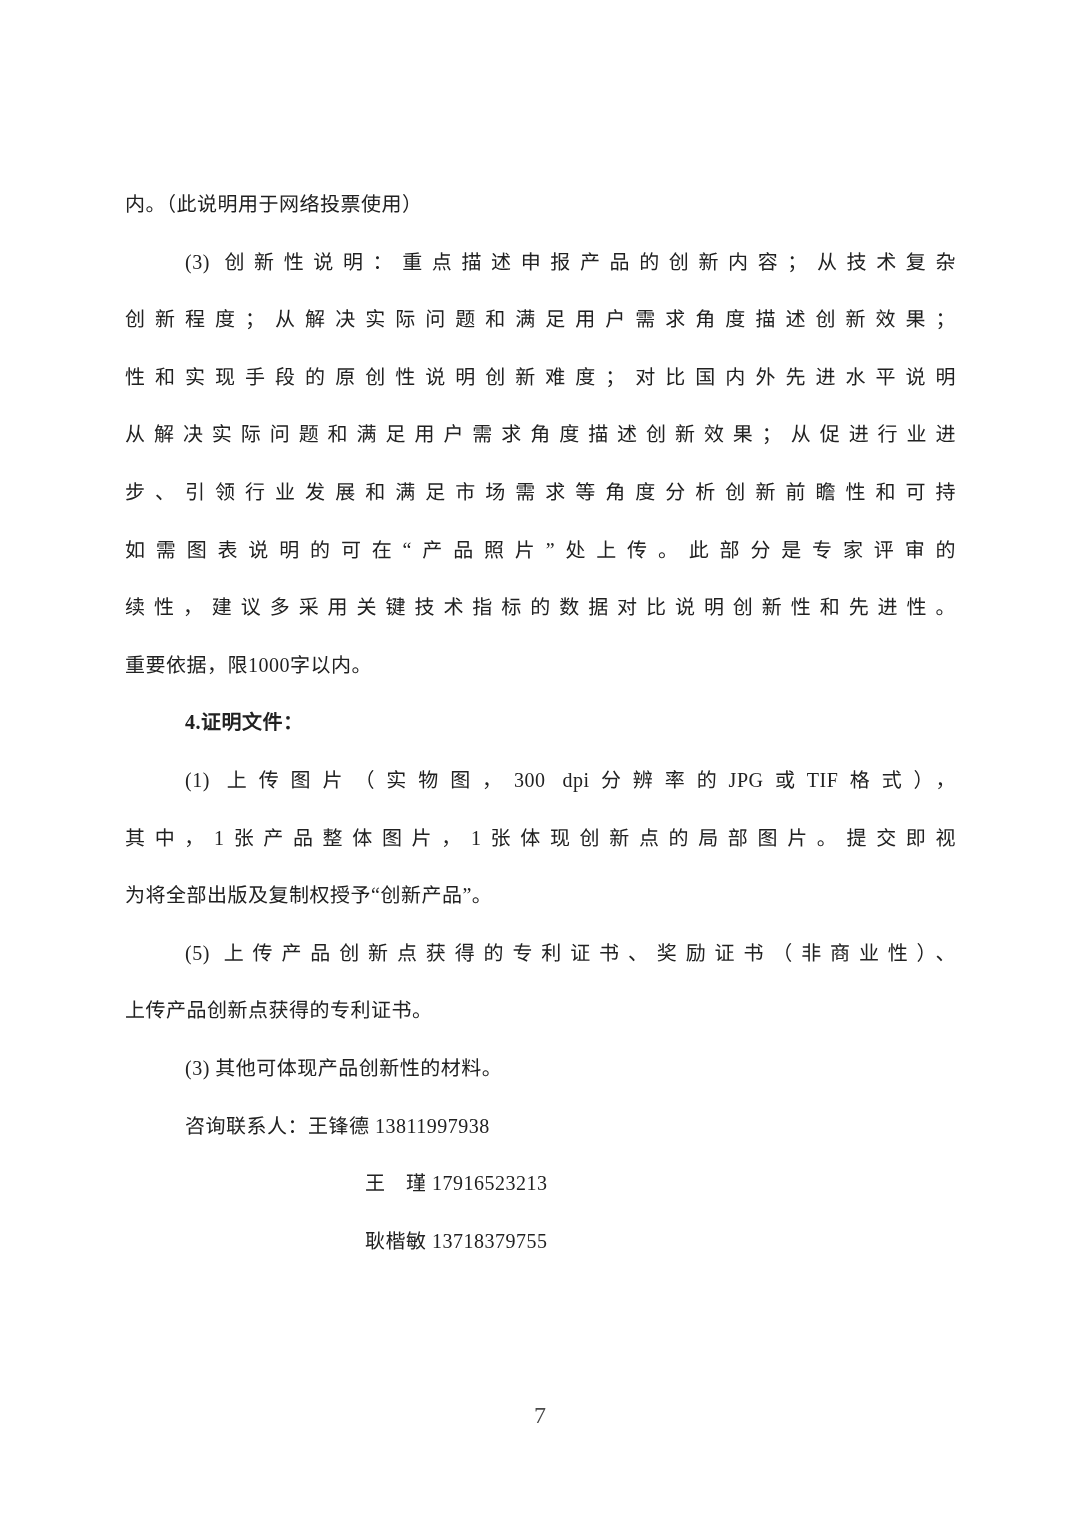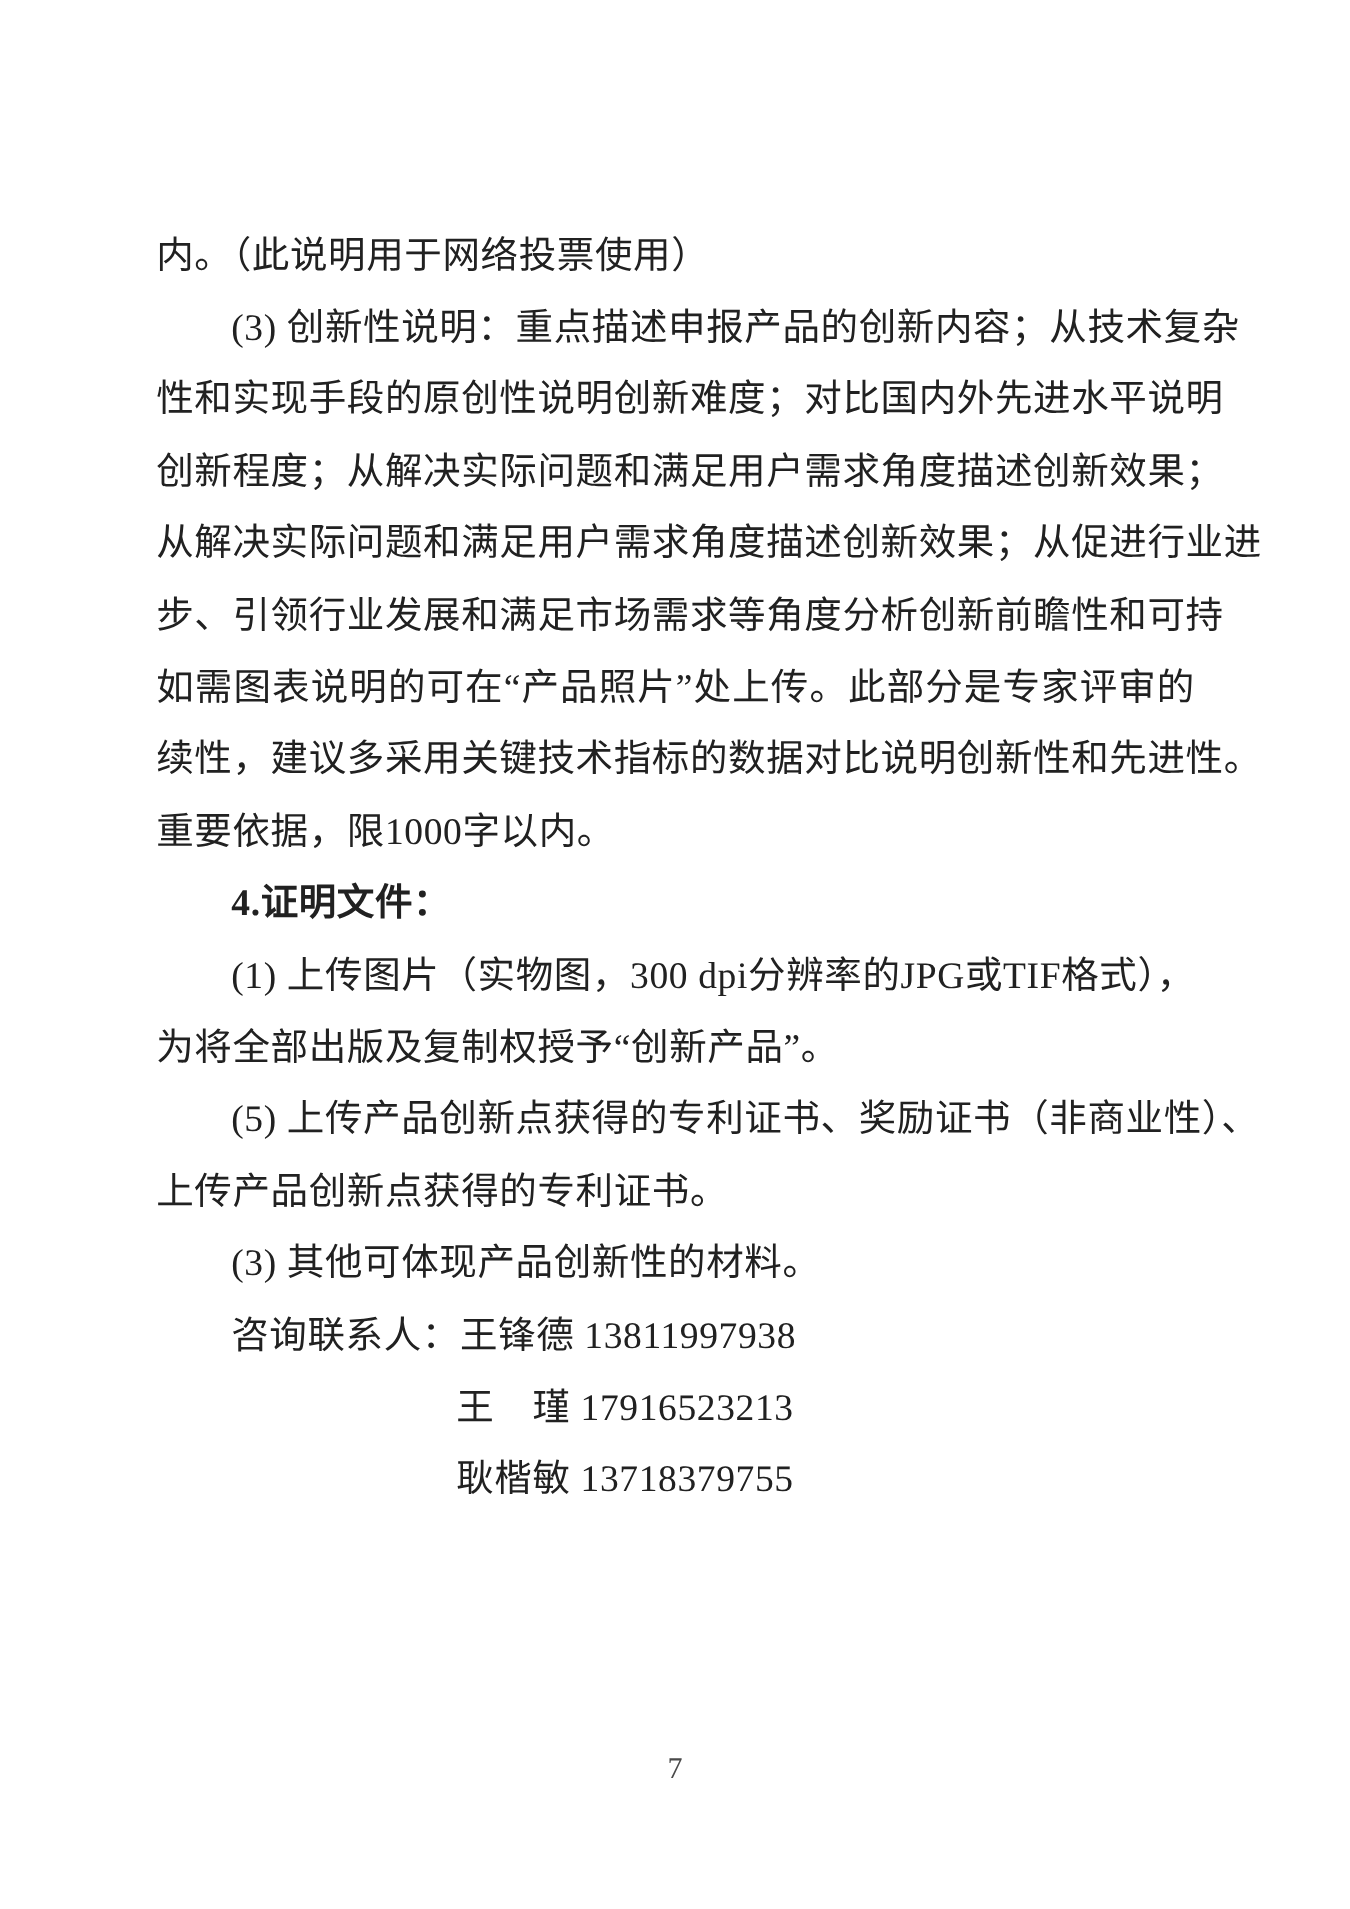--- a/index.html
+++ b/index.html
@@ -10,21 +10,21 @@
     font-family: "Liberation Serif", "DejaVu Serif", serif;
     color: #212121;
     overflow: hidden;
     position: relative;
   }
   .doc {
     position: absolute;
     left: 125px;
     top: 176px;
     width: 831px;
-    font-size: 30px;
+    font-size: 20px;
   }
   .line {
     height: 57.6px;
     line-height: 57.6px;
     white-space: nowrap;
     letter-spacing: 0.5px;
   }
   .just {
     text-align: justify;
     text-align-last: justify;
@@ -45,29 +45,30 @@
     font-size: 24px;
     color: #4a4a4a;
   }
 </style>
 </head>
 <body>
 
 <div class="doc">
   <div class="line">内。（此说明用于网络投票使用）</div>
   <div class="line indent just">(3) 创新性说明：重点描述申报产品的创新内容；从技术复杂</div>
+  <div class="line just">创新程度；从解决实际问题和满足用户需求角度描述创新效果；</div>
   <div class="line just">性和实现手段的原创性说明创新难度；对比国内外先进水平说明</div>
-  <div class="line just">创新程度；从解决实际问题和满足用户需求角度描述创新效果；</div>
   <div class="line just">从解决实际问题和满足用户需求角度描述创新效果；从促进行业进</div>
   <div class="line just">步、引领行业发展和满足市场需求等角度分析创新前瞻性和可持</div>
   <div class="line just">如需图表说明的可在“产品照片”处上传。此部分是专家评审的</div>
   <div class="line just">续性，建议多采用关键技术指标的数据对比说明创新性和先进性。</div>
   <div class="line">重要依据，限1000字以内。</div>
   <div class="line indent bold">4.证明文件：</div>
   <div class="line indent just">(1) 上传图片（实物图，300 dpi分辨率的JPG或TIF格式），</div>
+  <div class="line just">其中，1张产品整体图片，1张体现创新点的局部图片。提交即视</div>
   <div class="line">为将全部出版及复制权授予“创新产品”。</div>
   <div class="line indent just">(5) 上传产品创新点获得的专利证书、奖励证书（非商业性）、</div>
   <div class="line">上传产品创新点获得的专利证书。</div>
   <div class="line indent">(3) 其他可体现产品创新性的材料。</div>
   <div class="line indent">咨询联系人：王锋德  13811997938</div>
   <div class="line contact">王　瑾  17916523213</div>
   <div class="line contact">耿楷敏  13718379755</div>
 </div>
 
 <div class="page-number">7</div>

